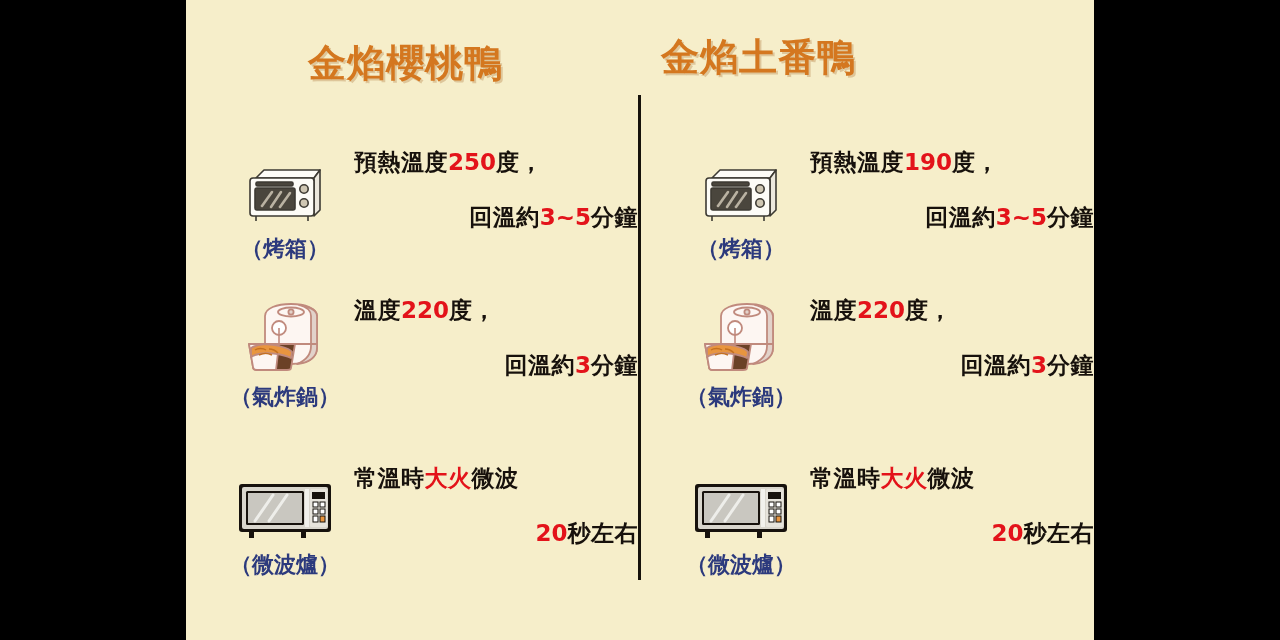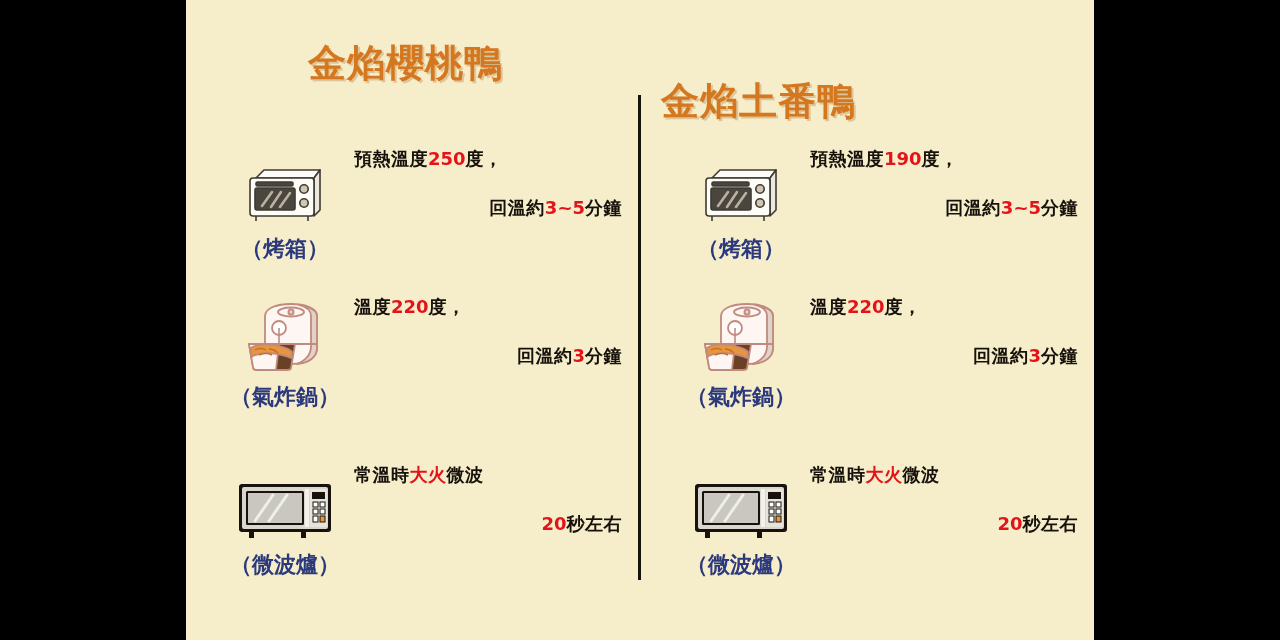--- a/index.html
+++ b/index.html
@@ -34,21 +34,21 @@
     position: absolute;
     font-weight: bold;
     color: #d4771f;
     letter-spacing: 1px;
     white-space: nowrap;
     text-shadow: 2px 2px 0 rgba(150,80,10,0.25);
     font-size: 38px;
     line-height: 1;
   }
   #title-left  { left: 122px; top: 44px; }
-  #title-right { left: 475px; top: 38px; margin-top: 44px; }
+  #title-right { left: 475px; top: 38px; }
   #title-right2 { left: 665px; top: 92px; }
 
   
   #divider {
     position: absolute;
     left: 452px;
     top: 95px;
     width: 3px;
     height: 485px;
     background: #16120c;
@@ -91,29 +91,29 @@
     letter-spacing: 0px;
   }
 
   .lines {
     position: absolute;
     left: 168px;
     top: 8px;
     width: 284px;
   }
   .line {
-    font-size: 18px;
+    font-size: 23px;
     font-weight: bold;
     color: #17110c;
     white-space: nowrap;
     line-height: 1.25;
     letter-spacing: 0.5px;
   }
   .line.first  { text-align: left;  margin-left: 0px; }
-  .line.second { text-align: right; margin-top: 26px; padding-right: 16px; }
+  .line.second { text-align: right; margin-top: 26px; }
   .hl { color: #e3131a; }
 
   
   .num { letter-spacing: 0px; }
 </style>
 </head>
 <body>
 
 <div id="stage">
 

